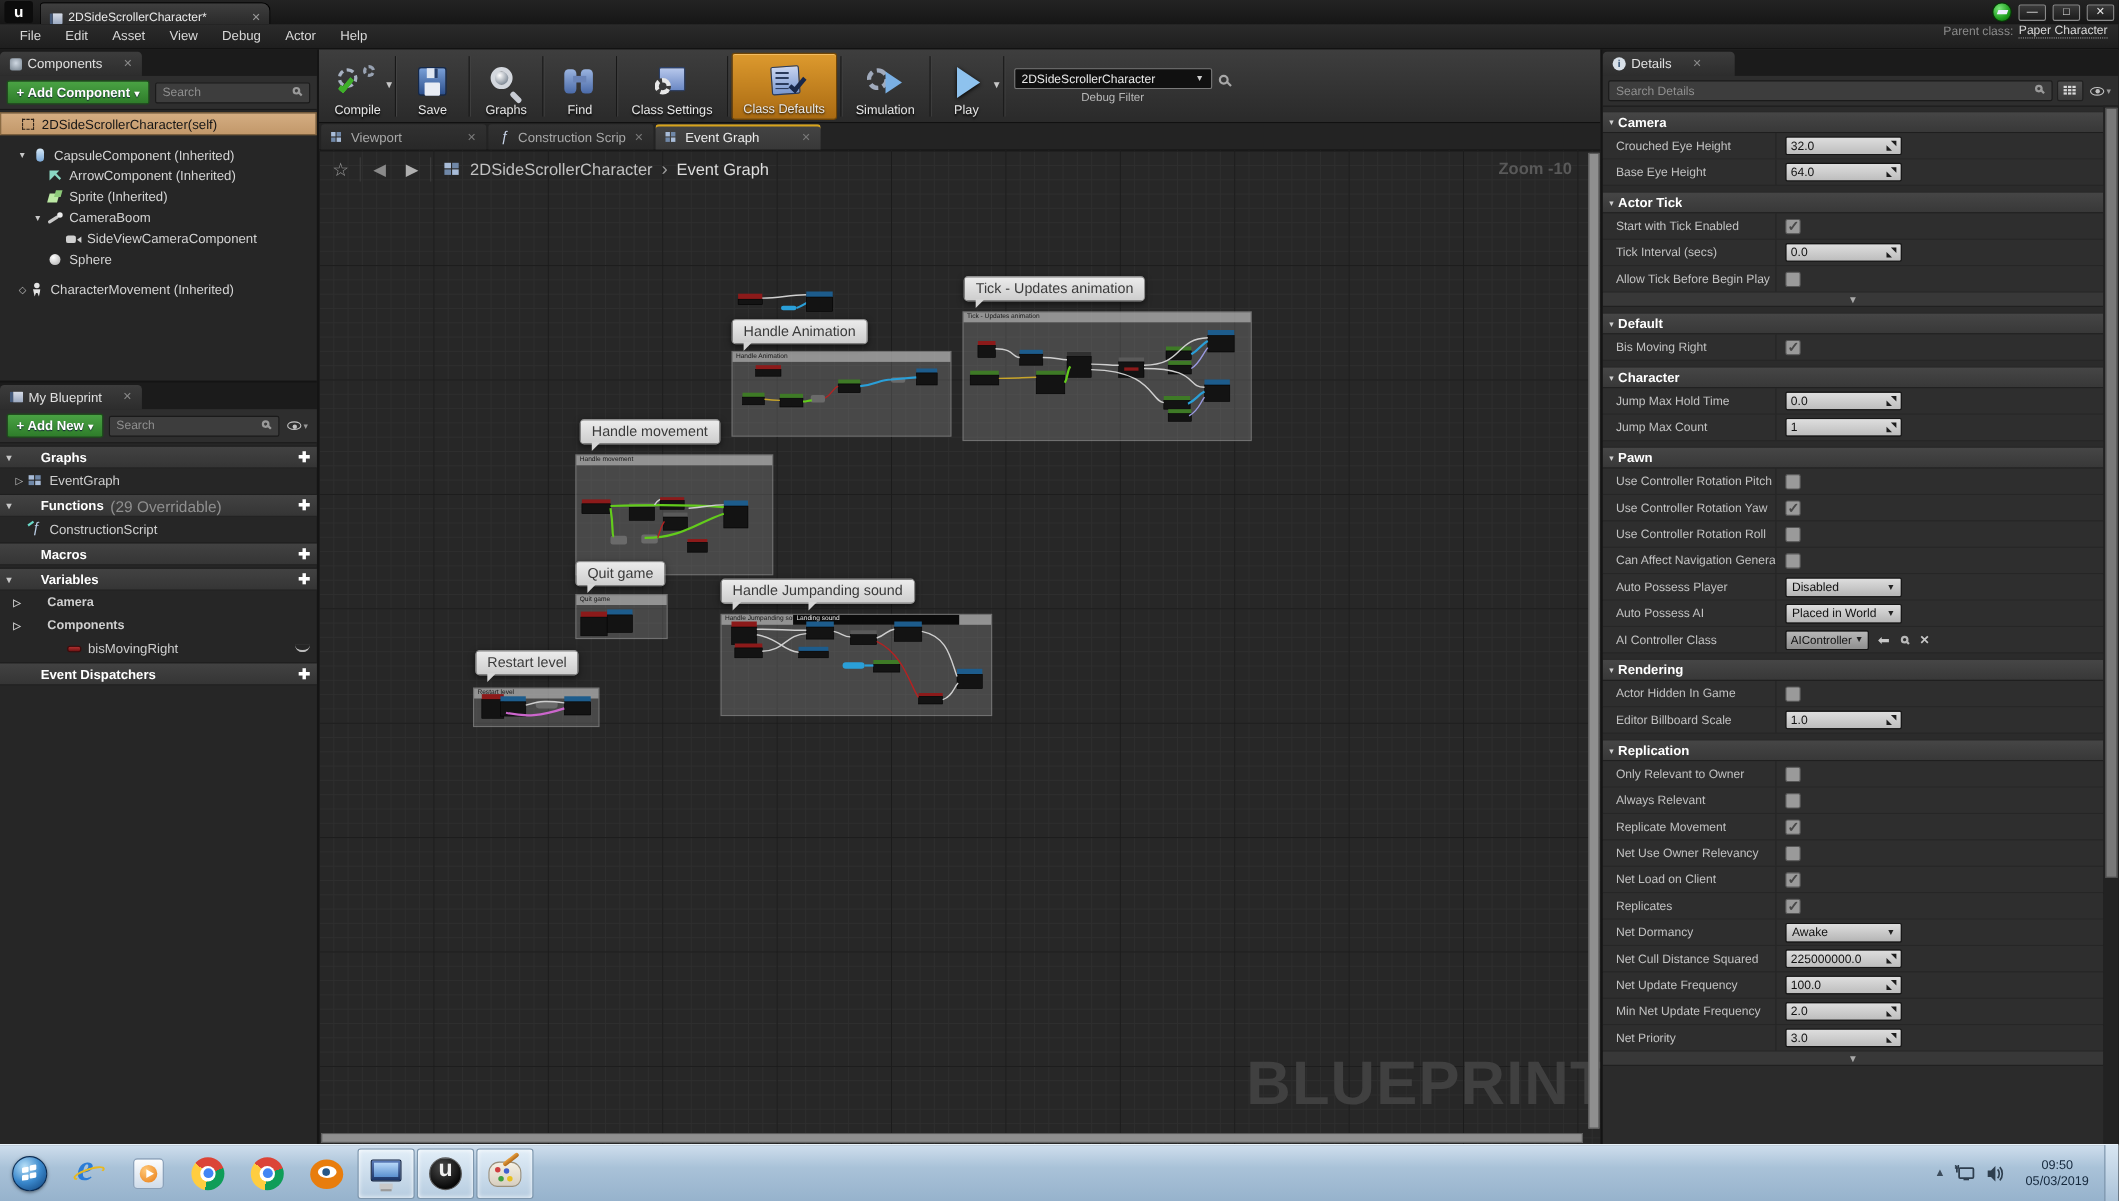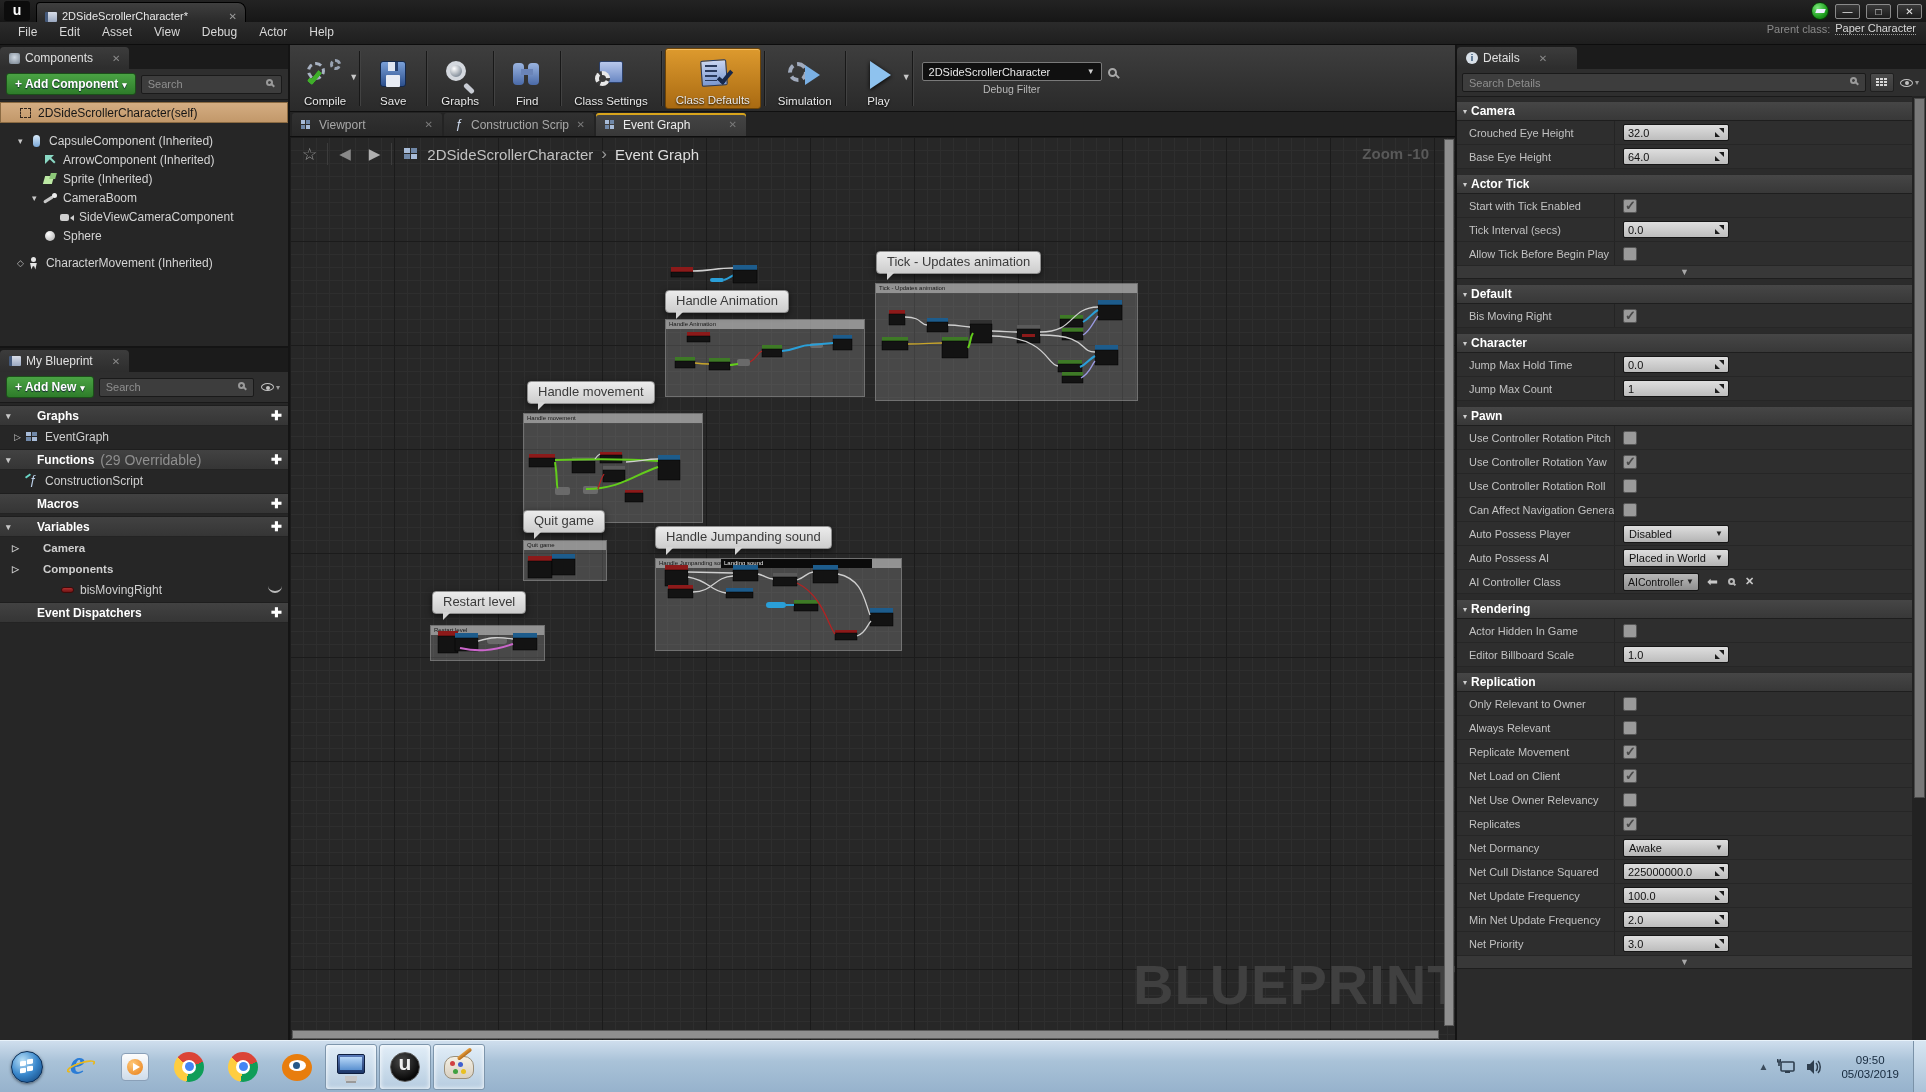--- a/index.html
+++ b/index.html
@@ -1182,34 +1182,34 @@
             <span class="lbl">Replicate Movement</span>
 
             <span class="ctl ctl-check">
               <span class="cb" data-checked="1"></span>
             </span>
 
           </div>
 
           <div class="drow" data-kind="check">
 
+            <span class="lbl">Net Use Owner Relevancy</span>
+
+            <span class="ctl ctl-check">
+              <span class="cb" data-checked="0"></span>
+            </span>
+
+          </div>
+
+          <div class="drow" data-kind="check">
+
             <span class="lbl">Net Load on Client</span>
 
             <span class="ctl ctl-check">
               <span class="cb" data-checked="1"></span>
-            </span>
-
-          </div>
-
-          <div class="drow" data-kind="check">
-
-            <span class="lbl">Net Use Owner Relevancy</span>
-
-            <span class="ctl ctl-check">
-              <span class="cb" data-checked="0"></span>
             </span>
 
           </div>
 
           <div class="drow" data-kind="check">
 
             <span class="lbl">Replicates</span>
 
             <span class="ctl ctl-check">
               <span class="cb" data-checked="1"></span>

